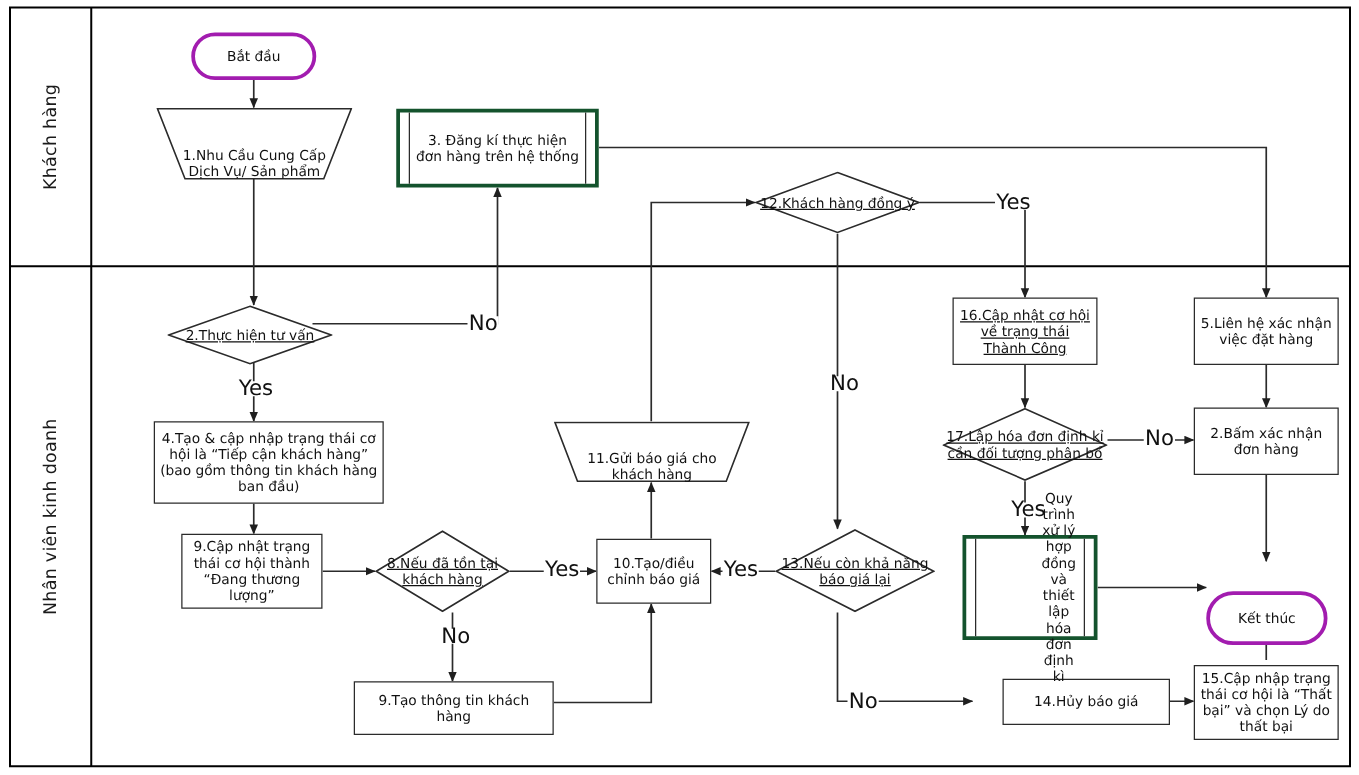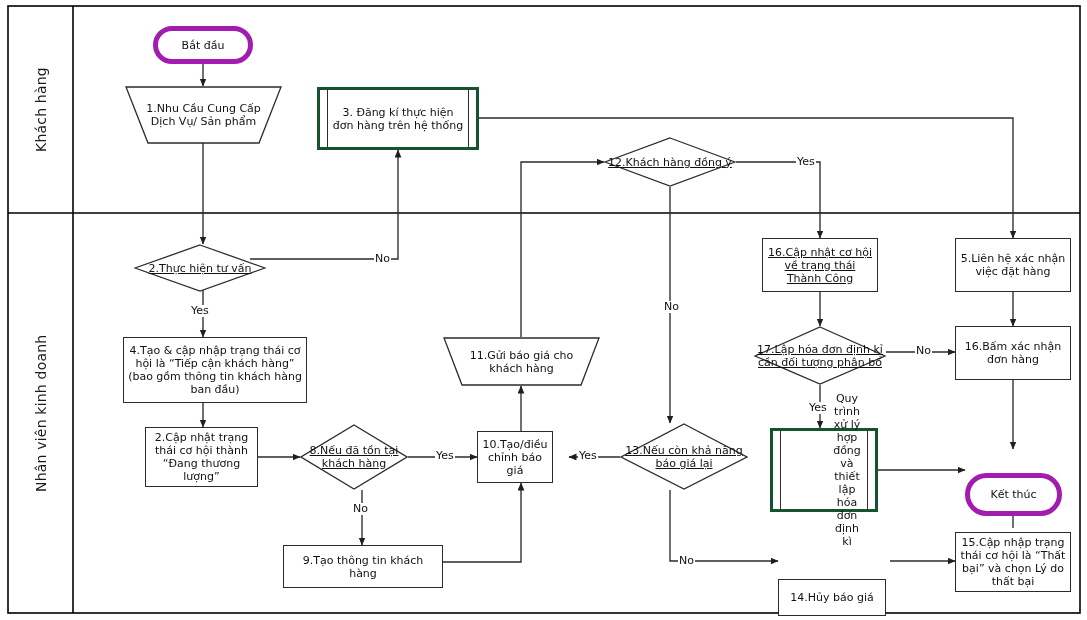--- a/index.html
+++ b/index.html
@@ -18,44 +18,44 @@
   .node{
     position:absolute;box-sizing:border-box;
     display:flex;align-items:center;justify-content:center;text-align:center;
     font-size:11px;line-height:13px;color:#111;
     background:#fff;
   }
   .rect{border:1px solid #2b2b2b;}
   .rect .txt{padding:0 4px;}
 
   .terminator{
-    border:5px solid #a21caf;border-radius:999px;background:#fff;
+    border:3px solid #a21caf;border-radius:999px;background:#fff;
   }
 
   
   .predef{border:3px solid #14532d;background:#fff;}
   .predef::before,.predef::after{
     content:"";position:absolute;top:0;bottom:0;width:0;border-left:1px solid #2b2b2b;
   }
   .predef::before{left:7px;}
   .predef::after{right:7px;}
   .predef .txt{padding:0 12px;position:relative;z-index:2;}
 
   
-  .trap{background:transparent;}
+  .trap{background:transparent;align-items:flex-end;}
   .trap svg{position:absolute;left:0;top:0;}
   .trap .txt{position:relative;z-index:2;padding:0 14px;}
 
   
   .diamond{background:transparent;text-decoration:underline;}
   .diamond svg{position:absolute;left:0;top:0;}
   .diamond .txt{position:relative;z-index:2;padding:0 2px;}
 
   .edge-label{
-    position:absolute;font-size:11px;color:#111;background:#fff;
+    position:absolute;font-size:17px;color:#111;background:#fff;
     padding:0 1px;line-height:12px;white-space:nowrap;
   }
 </style>
 </head>
 <body>
 
 <div id="canvas">
 
   <svg id="wires" viewBox="0 0 1087 620">
     <defs>
@@ -181,35 +181,35 @@
   </div>
 
   <div class="node diamond" style="left:754px;top:326px;width:132px;height:59px;">
     <svg width="132" height="59" viewBox="0 0 132 59">
         <polygon points="66,1 131,30 66,58 1,30" fill="#fff" stroke="#2b2b2b" stroke-width="1.3"></polygon>
       </svg>
     <span class="txt">17.Lập hóa đơn định kỉ cần đối tượng phân bổ</span>
   </div>
 
   <div class="node rect" style="left:955px;top:326px;width:116px;height:54px;">
-    <span class="txt">16.Bấm xác nhận đơn hàng</span>
+    <span class="txt">2.Bấm xác nhận đơn hàng</span>
   </div>
 
   <div class="node rect" style="left:145px;top:427px;width:113px;height:60px;">
-    <span class="txt">2.Cập nhật trạng thái cơ hội thành “Đang thương lượng”</span>
+    <span class="txt">9.Cập nhật trạng thái cơ hội thành “Đang thương lượng”</span>
   </div>
 
   <div class="node diamond" style="left:300px;top:424px;width:108px;height:66px;">
     <svg width="108" height="66" viewBox="0 0 108 66">
         <polygon points="54,1 107,33 54,65 1,33" fill="#fff" stroke="#2b2b2b" stroke-width="1.3"></polygon>
       </svg>
     <span class="txt">8.Nếu đã tồn tại khách hàng</span>
   </div>
 
-  <div class="node rect" style="left:477px;top:431px;width:76px;height:52px;">
+  <div class="node rect" style="left:477px;top:431px;width:92px;height:52px;">
     <span class="txt">10.Tạo/điều chỉnh báo giá</span>
   </div>
 
   <div class="node diamond" style="left:620px;top:423px;width:128px;height:67px;">
     <svg width="128" height="67" viewBox="0 0 128 67">
         <polygon points="64,1 127,34 64,66 1,34" fill="#fff" stroke="#2b2b2b" stroke-width="1.3"></polygon>
       </svg>
     <span class="txt">13.Nếu còn khả năng báo giá lại</span>
   </div>
 
@@ -218,21 +218,21 @@
   </div>
 
   <div class="node terminator" style="left:965px;top:473px;width:97px;height:43px;">
     <span class="txt">Kết thúc</span>
   </div>
 
   <div class="node rect" style="left:283px;top:545px;width:160px;height:43px;">
     <span class="txt">9.Tạo thông tin khách hàng</span>
   </div>
 
-  <div class="node rect" style="left:778px;top:543px;width:108px;height:37px;margin-top:36px;">
+  <div class="node rect" style="left:802px;top:543px;width:134px;height:37px;">
     <span class="txt">14.Hủy báo giá</span>
   </div>
 
   <div class="node rect" style="left:955px;top:532px;width:116px;height:60px;">
     <span class="txt">15.Cập nhập trạng thái cơ hội là “Thất bại” và chọn Lý do thất bại</span>
   </div>
 
   <div class="edge-label" style="left:374px;top:253px;">No</div>
   <div class="edge-label" style="left:190px;top:305px;">Yes</div>
   <div class="edge-label" style="left:796px;top:156px;">Yes</div>

